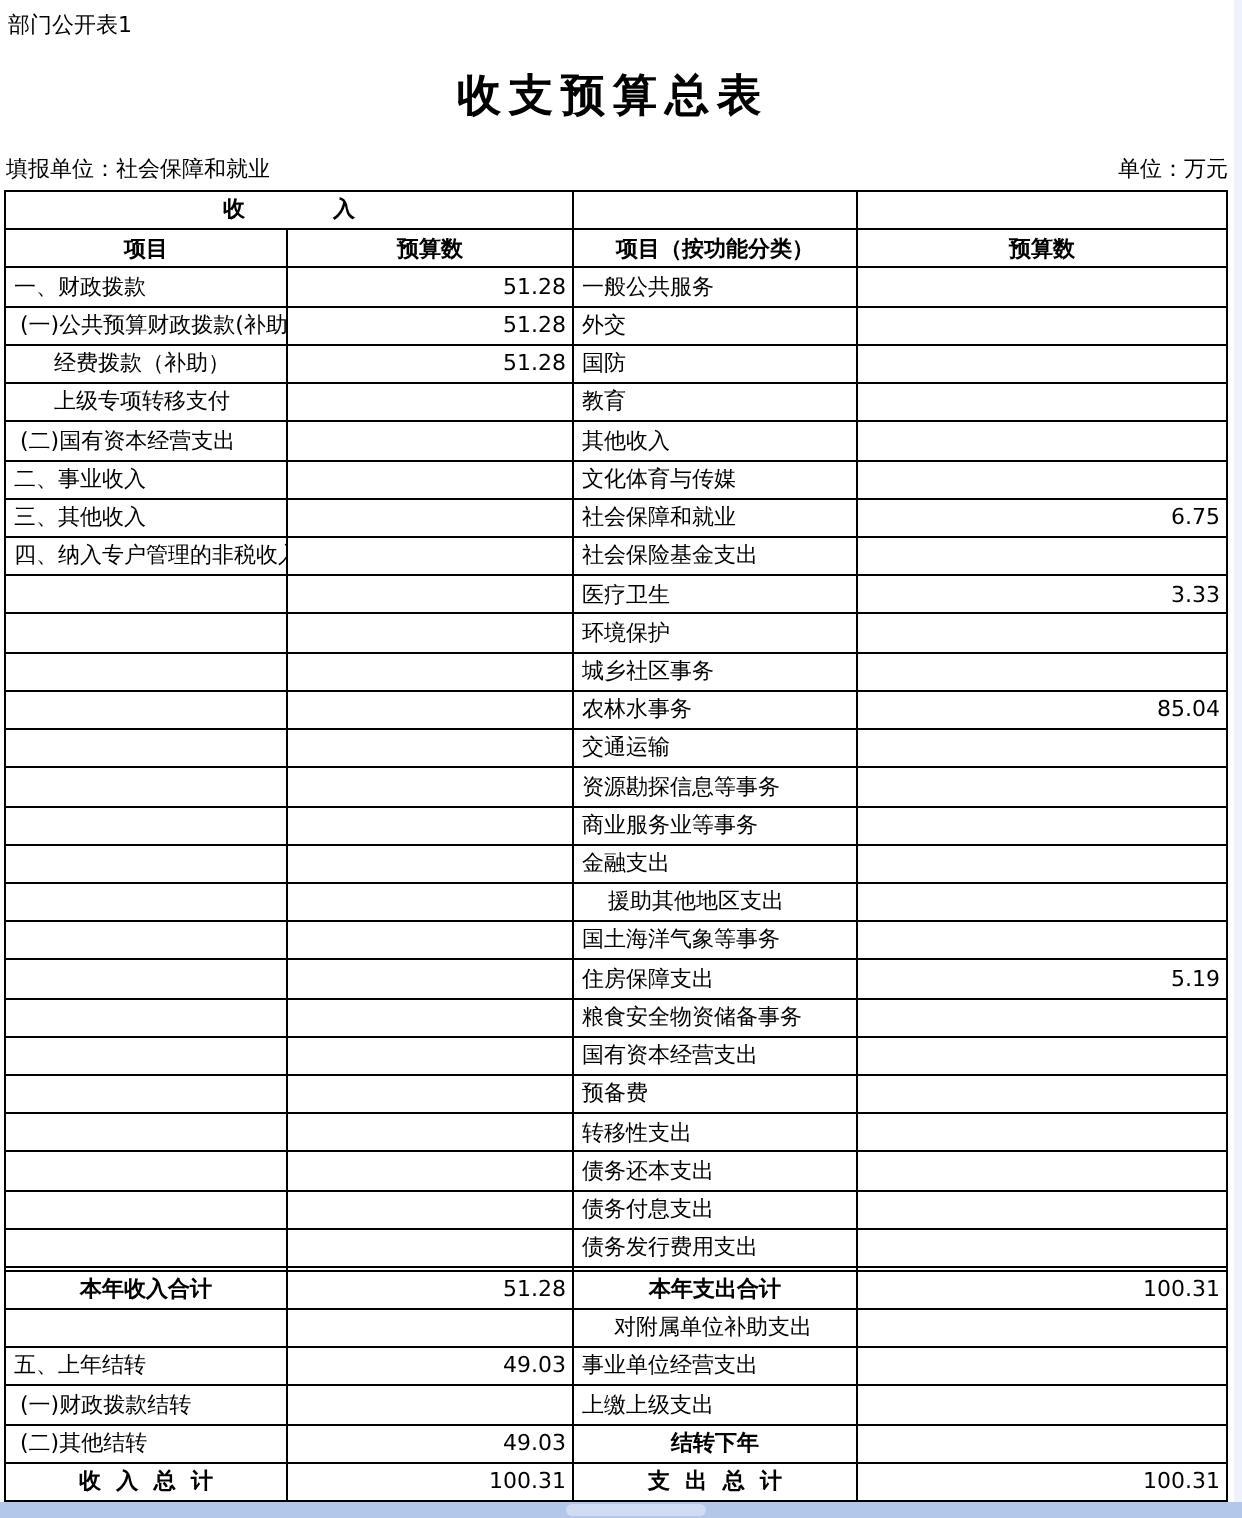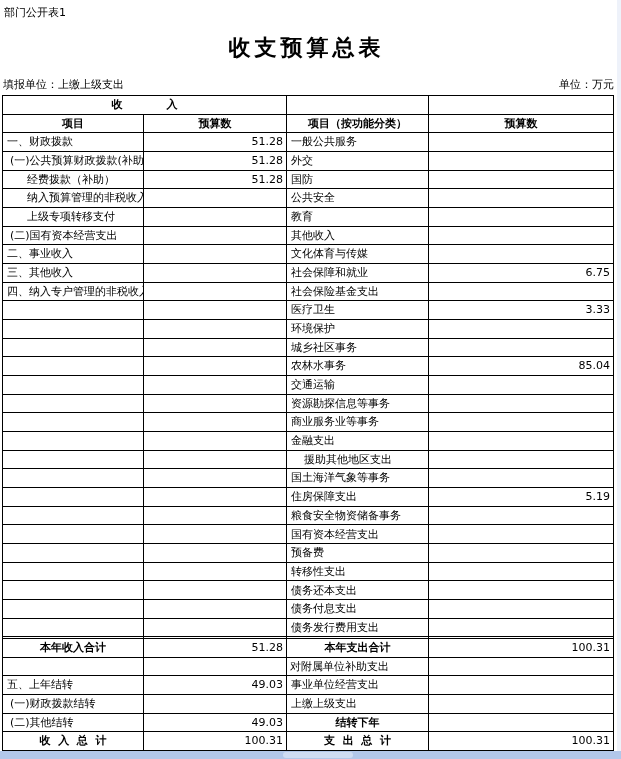--- a/index.html
+++ b/index.html
@@ -36,21 +36,21 @@
     position:absolute; top:1px; left:283px; width:70px; height:6px;
     background:#cfdcf3; border-radius:3px;
   }
 </style>
 </head>
 <body>
 
 <div class="corner">部门公开表1</div>
 <div class="title">收支预算总表</div>
 <div class="info">
-  <span>填报单位：上缴上级支出</span>
+  <span>填报单位：社会保障和就业</span>
   <span>单位：万元</span>
 </div>
 
 <table class="budget">
   <colgroup>
     <col style="width:141px">
       <col style="width:143px">
       <col style="width:142px">
       <col style="width:185px">
   </colgroup>
@@ -80,26 +80,20 @@
         <td class="cell item" style="padding-left: 4px;">外交</td>
         <td class="cell value"></td>
       </tr>
       <tr>
         <td class="cell item" style="padding-left: 24px;">经费拨款（补助）</td>
         <td class="cell value">51.28</td>
         <td class="cell item" style="padding-left: 4px;">国防</td>
         <td class="cell value"></td>
       </tr>
       <tr>
-        <td class="cell item" style="padding-left: 24px;">纳入预算管理的非税收入</td>
-        <td class="cell value"></td>
-        <td class="cell item" style="padding-left: 4px;">公共安全</td>
-        <td class="cell value"></td>
-      </tr>
-      <tr>
         <td class="cell item" style="padding-left: 24px;">上级专项转移支付</td>
         <td class="cell value"></td>
         <td class="cell item" style="padding-left: 4px;">教育</td>
         <td class="cell value"></td>
       </tr>
       <tr>
         <td class="cell item" style="padding-left: 7px;">(二)国有资本经营支出</td>
         <td class="cell value"></td>
         <td class="cell item" style="padding-left: 4px;">其他收入</td>
         <td class="cell value"></td>
@@ -238,21 +232,21 @@
       </tr>
       <tr>
         <td class="cell item bold center">本年收入合计</td>
         <td class="cell value">51.28</td>
         <td class="cell item bold center">本年支出合计</td>
         <td class="cell value">100.31</td>
       </tr>
       <tr>
         <td class="cell item" style="padding-left: 4px;"></td>
         <td class="cell value"></td>
-        <td class="cell item" style="padding-left: 3px; margin-left: 24px;">对附属单位补助支出</td>
+        <td class="cell item" style="padding-left: 20px; margin-left: 24px;">对附属单位补助支出</td>
         <td class="cell value"></td>
       </tr>
       <tr>
         <td class="cell item" style="padding-left: 4px;">五、上年结转</td>
         <td class="cell value">49.03</td>
         <td class="cell item" style="padding-left: 4px;">事业单位经营支出</td>
         <td class="cell value"></td>
       </tr>
       <tr>
         <td class="cell item" style="padding-left: 7px;">(一)财政拨款结转</td>

